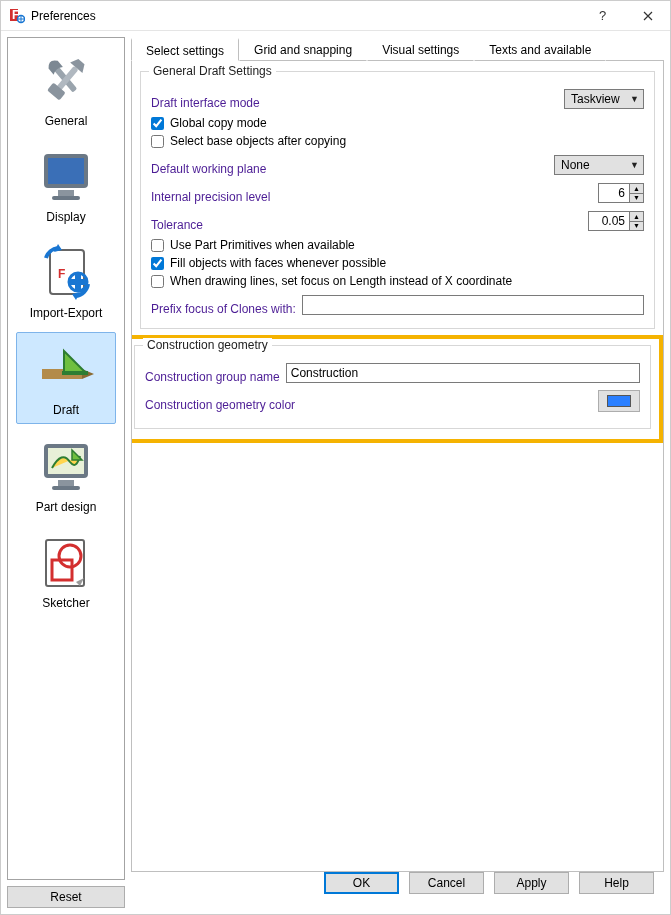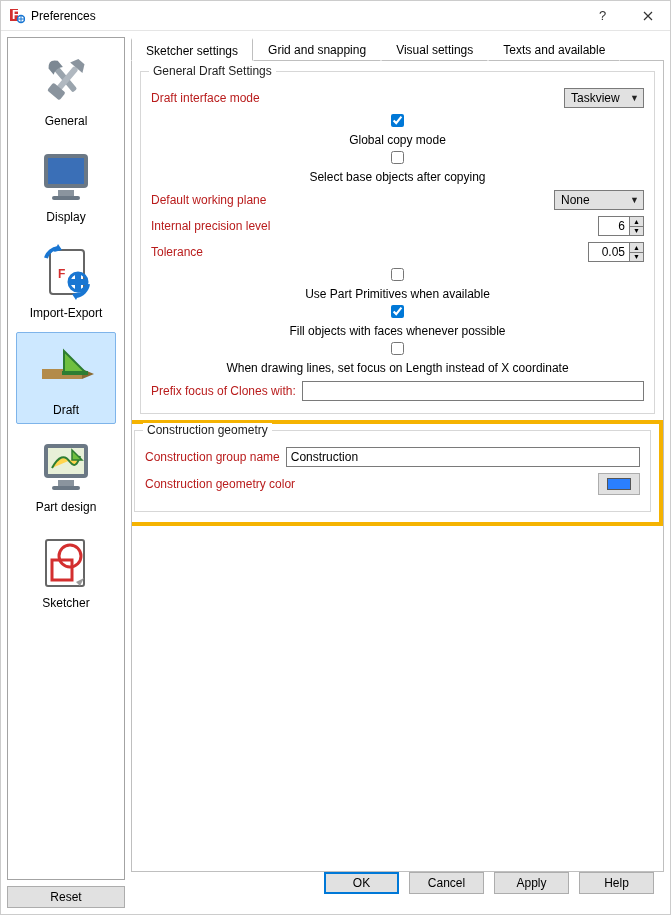--- a/index.html
+++ b/index.html
@@ -20,23 +20,23 @@
   .reset-btn { height:22px; border:1px solid #adadad; background:#e1e1e1; font-size:12px; cursor:pointer;}
   .main { flex:1; display:flex; flex-direction:column; min-width:0;}
   .tabs { display:flex; height:24px; position:relative; border-bottom:1px solid #bfbfbf; }
   .tab { padding: 4px 14px 0 14px; font-size:12px; color:#000; border:1px solid transparent; border-bottom:none; margin-right:0px; position:relative; top:1px; background:#fff;}
   .tab.active { border:1px solid #bfbfbf; border-bottom:1px solid #fff; background:#fff; border-top:2px solid #fff; }
   .tab:not(.active){ border-bottom:1px solid #bfbfbf; }
   .main-content { flex:1; border:1px solid #bfbfbf; border-top:none; padding:10px 8px 8px 8px; position:relative; overflow:hidden;}
   .groupbox { border:1px solid #d7d7d7; padding:10px 10px 10px 10px; margin-bottom:10px; position:relative;}
   .groupbox-title { position:absolute; top:-8px; left:8px; background:#fff; padding:0 4px; font-size:12px; color:#222;}
   .row { display:flex; align-items:center; margin:6px 0; min-height:20px;}
-  .row-label { font-size:12px; color:#b91c1c; }
+  .row-label { font-size:12px; color:#4c1d95;margin-top:8px; }
   .row .spacer { flex:1; }
-  .checkbox { display:flex; align-items:center; gap:6px; margin:4px 0;flex-direction:column;}
+  .checkbox { display:flex; align-items:center; gap:6px; margin:4px 0;}
   .checkbox input { width:13px; height:13px; margin:0; accent-color:#0078d7;}
   .dropdown { display:inline-flex; align-items:center; border:1px solid #7a7a7a; height:20px; background:#e1e1e1; padding:0 4px 0 6px; min-width:80px; justify-content:space-between; gap:8px; font-size:12px;}
   .dropdown .arrow { font-size:9px; color:#222;}
   .spinbox { display:inline-flex; align-items:stretch; border:1px solid #7a7a7a; height:20px; background:#fff;}
   .spinbox input { border:none; width:40px; text-align:right; padding:0 4px; font-size:12px; outline:none;}
   .spin-btns { display:flex; flex-direction:column; width:14px; border-left:1px solid #7a7a7a;}
   .spin-btns div { flex:1; display:flex; align-items:center; justify-content:center; font-size:7px; background:#e1e1e1; line-height:1;}
   .spin-btns div:first-child{border-bottom:1px solid #7a7a7a;}
   .textfield { border:1px solid #7a7a7a; height:20px; background:#fff; padding:0 4px; font-size:12px; outline:none;}
   .highlight-box { border:4px solid #f5b301; padding:6px 8px 10px 8px; margin: -4px -8px 0 -18px;}
@@ -156,21 +156,21 @@
           </div>
           <div class="sb-label">Sketcher</div>
         </div>
 
       </div>
       <button class="reset-btn">Reset</button>
     </div>
 
     <div class="main">
       <div class="tabs">
-        <div class="tab active"><span>Sketcher settings</span></div>
+        <div class="tab active"><span>Select settings</span></div>
         <div class="tab"><span>Grid and snapping</span></div>
         <div class="tab"><span>Visual settings</span></div>
         <div class="tab"><span>Texts and available</span></div>
       </div>
 
       <div class="main-content">
 
         <div class="groupbox" style="padding-bottom:6px;">
           <div class="groupbox-title">General Draft Settings</div>
 

